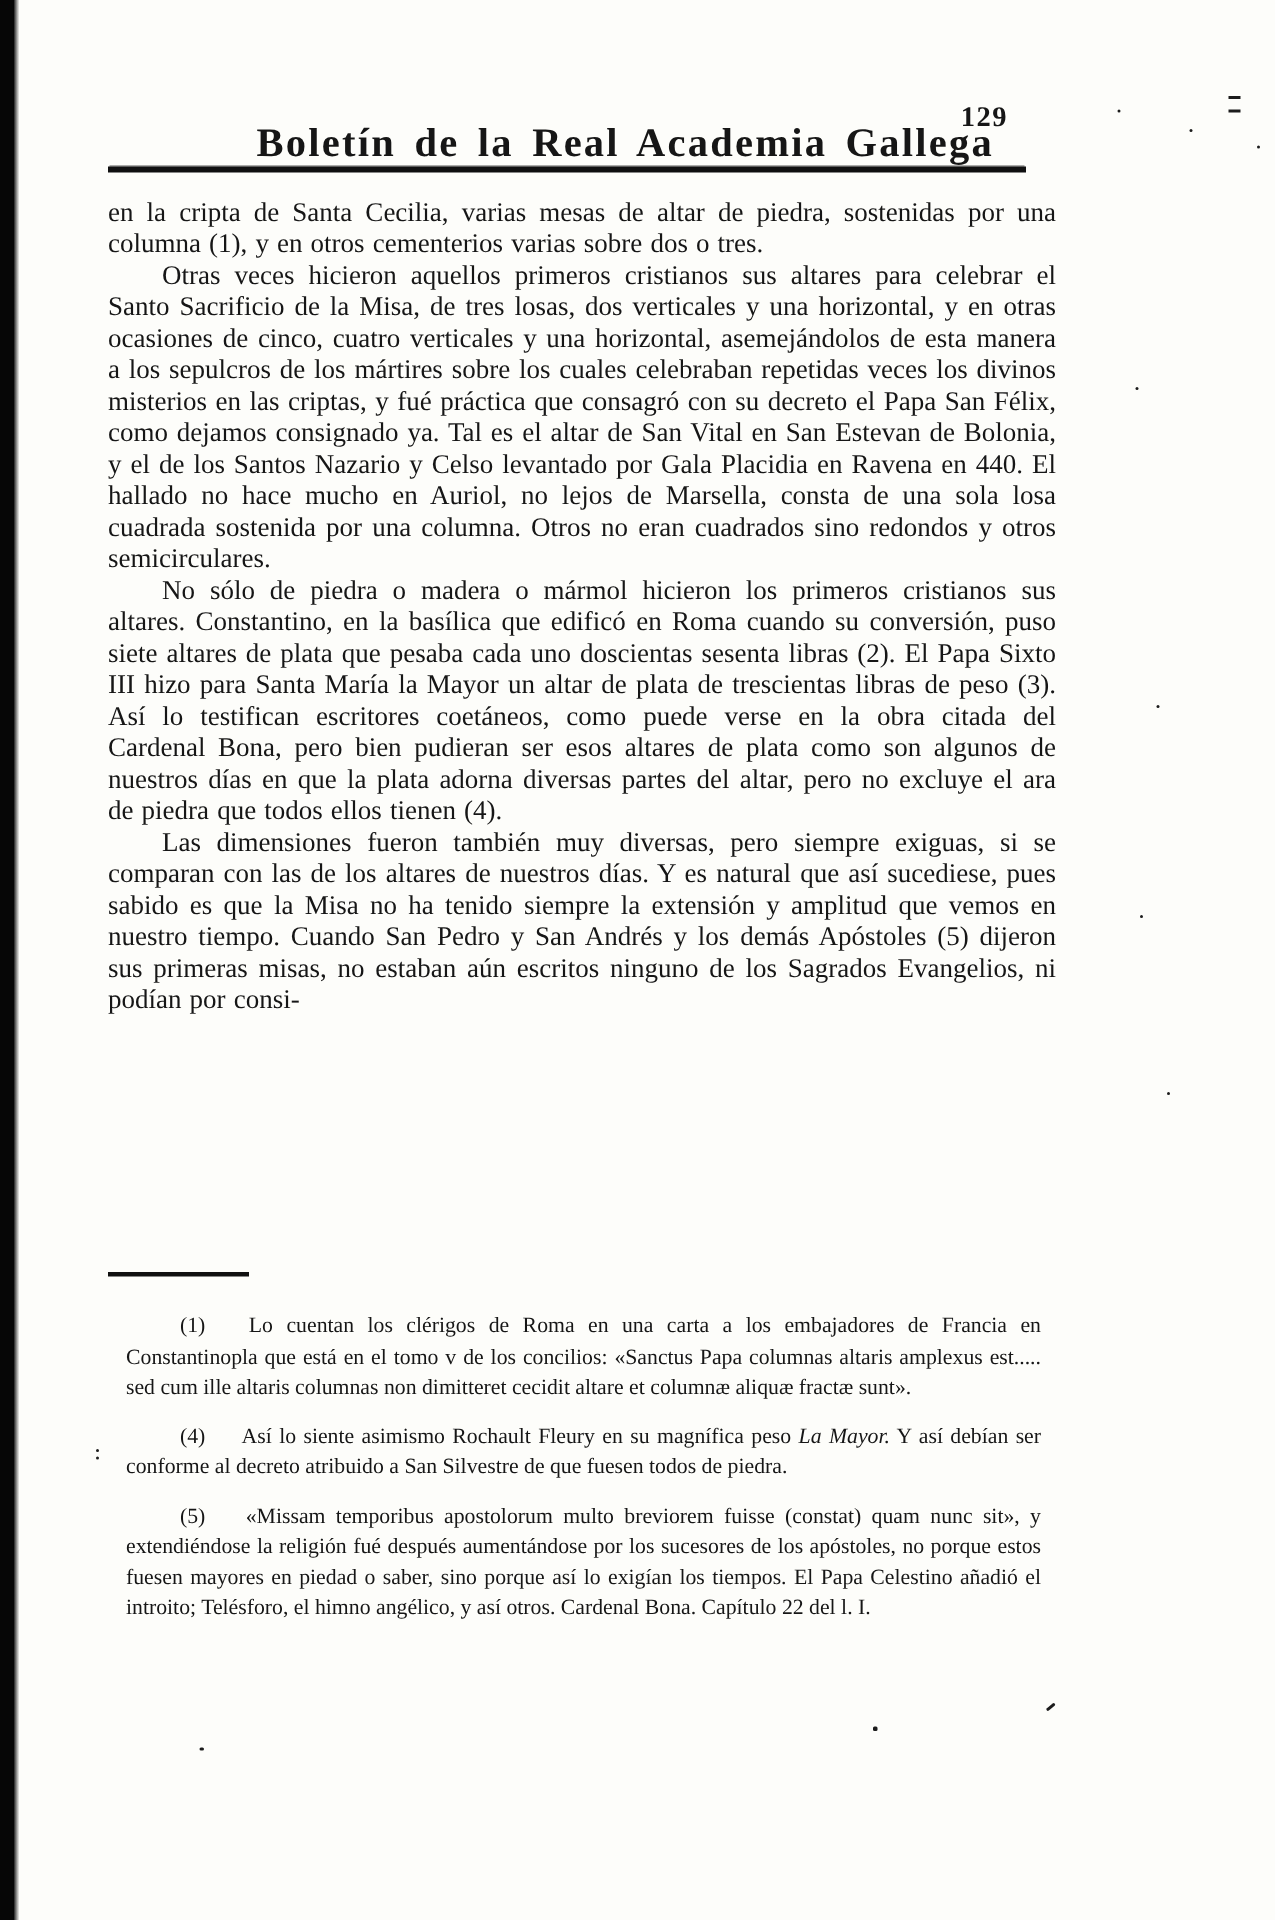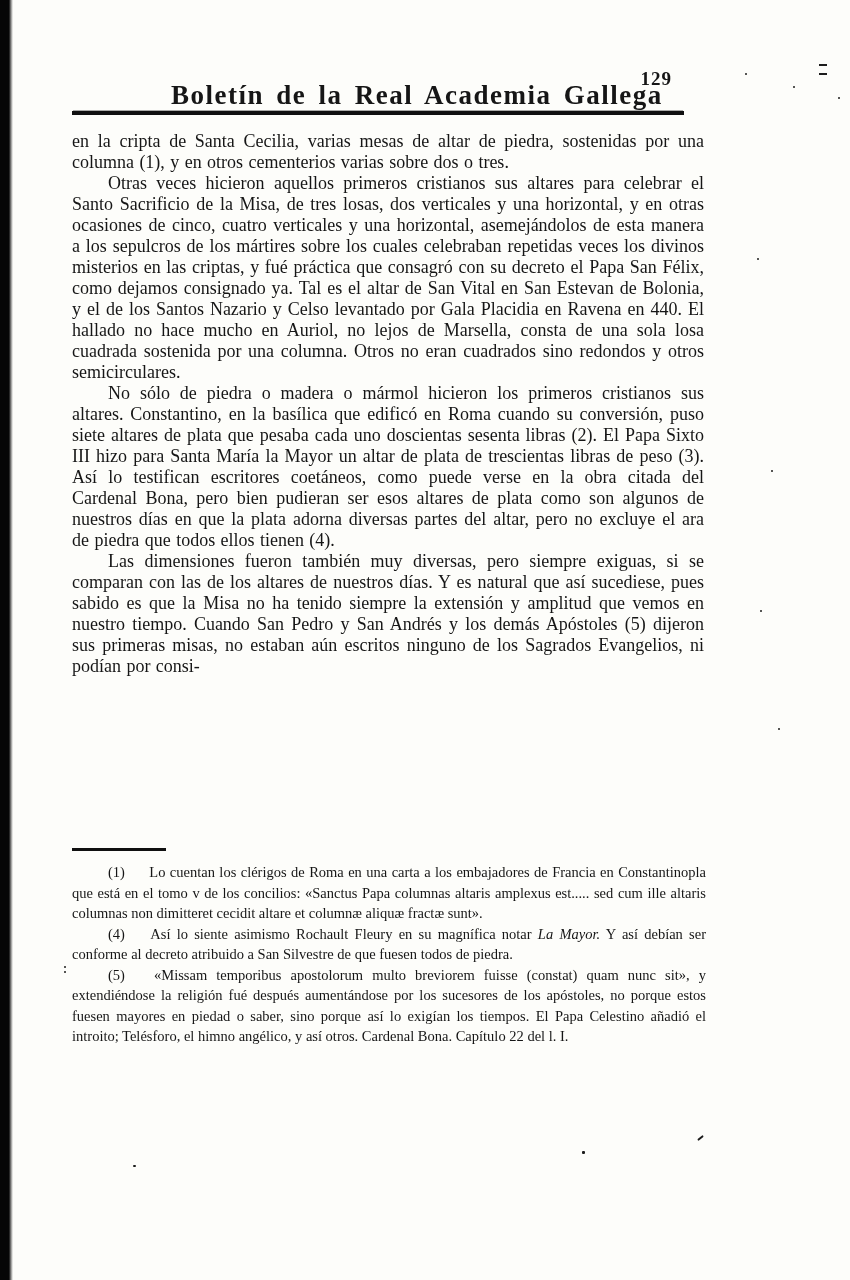--- a/index.html
+++ b/index.html
@@ -73,21 +73,21 @@
   }
   .footnotes {
     position: absolute;
     left: 72px; top: 862px;
     width: 634px;
     font-size: 14.5px;
     line-height: 20.5px;
     text-align: justify;
   }
   .footnotes p {
-    margin: 0;
+    margin: 12px;
     text-indent: 36px;
   }
   .fn-marker {
     padding-right: 20px;
   }
   .italic {
     font-style: italic;
   }
   
   .speck {
@@ -126,21 +126,21 @@
 
   <div class="footnote-rule"></div>
 
   <div class="footnotes">
     <p>
       <span class="fn-marker">(1)</span>
       <span>Lo cuentan los clérigos de Roma en una carta a los embajadores de Francia en Constantinopla que está en el tomo v de los concilios: «Sanctus Papa columnas altaris amplexus est..... sed cum ille altaris columnas non dimitteret cecidit altare et columnæ aliquæ fractæ sunt».</span>
     </p>
     <p>
       <span class="fn-marker">(4)</span>
-      <span>Así lo siente asimismo Rochault Fleury en su magnífica notar</span>
+      <span>Así lo siente asimismo Rochault Fleury en su magnífica peso</span>
       <span class="italic">La Mayor.</span>
       <span>Y así debían ser conforme al decreto atribuido a San Silvestre de que fuesen todos de piedra.</span>
     </p>
     <p>
       <span class="fn-marker">(5)</span>
       <span>«Missam temporibus apostolorum multo breviorem fuisse (constat) quam nunc sit», y extendiéndose la religión fué después aumentándose por los sucesores de los apóstoles, no porque estos fuesen mayores en piedad o saber, sino porque así lo exigían los tiempos. El Papa Celestino añadió el introito; Telésforo, el himno angélico, y así otros. Cardenal Bona. Capítulo 22 del l. I.</span>
     </p>
   </div>
 
   <div class="speck-eq" style="left:819px; top:64px;"></div>

